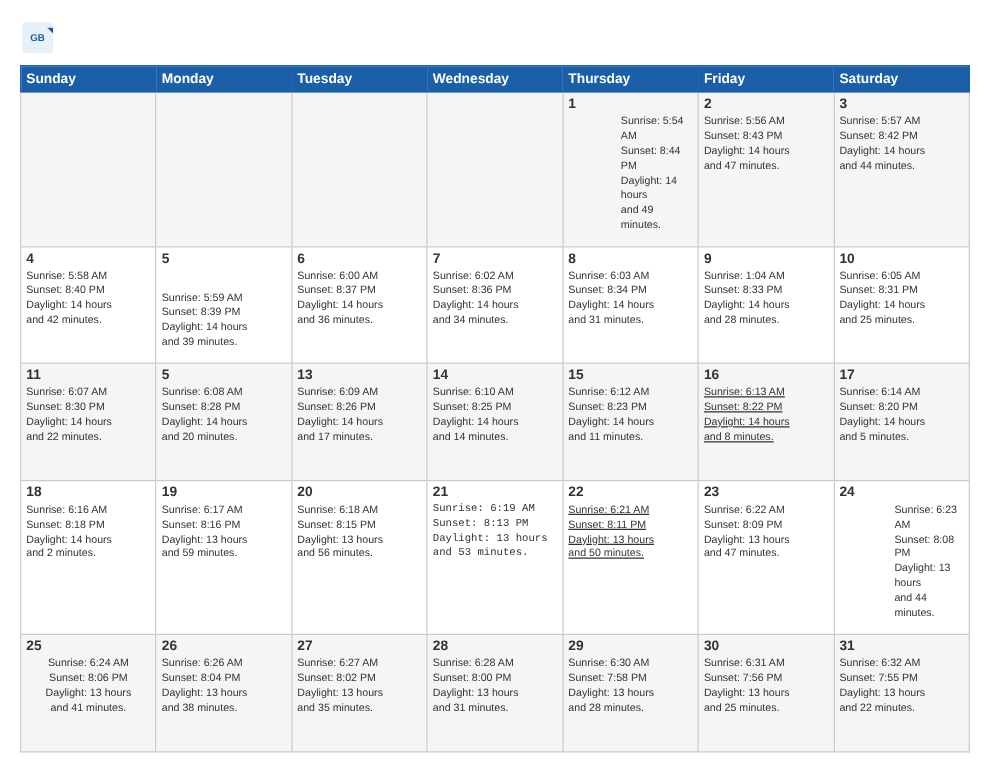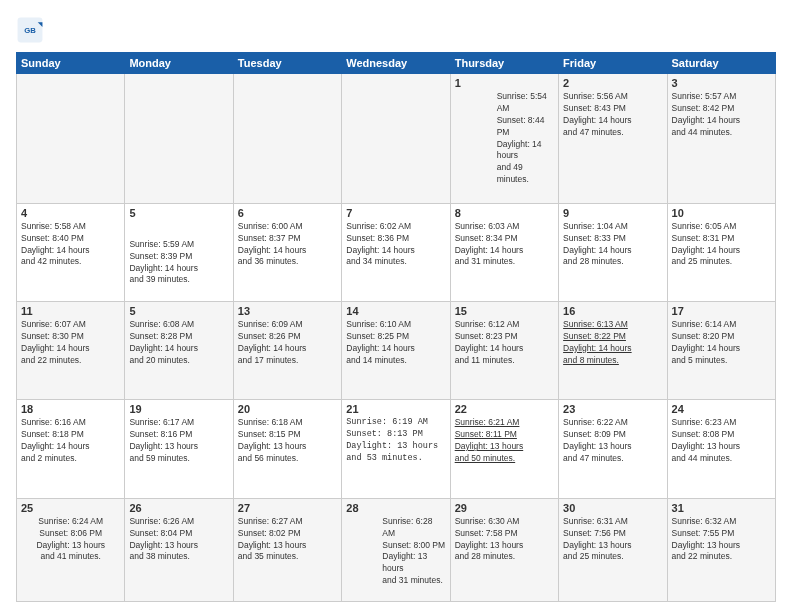--- a/index.html
+++ b/index.html
@@ -305,21 +305,21 @@
           </td>
           <td>
             <span class="day-num">23</span>
             <div class="day-info" style="white-space: pre-line;">Sunrise: 6:22 AM
 Sunset: 8:09 PM
 Daylight: 13 hours
 and 47 minutes.</div>
           </td>
           <td>
             <span class="day-num">24</span>
-            <div class="day-info" style="white-space: pre-line;">Sunrise: 6:23 AM
+            <div class="day-info" style="white-space: pre-line; margin-left: 44px;">Sunrise: 6:23 AM
 Sunset: 8:08 PM
 Daylight: 13 hours
 and 44 minutes.</div>
           </td>
         </tr>
         <tr>
           <td>
             <span class="day-num">25</span>
             <div class="day-info" style="white-space: pre-line; text-align: center;">Sunrise: 6:24 AM
 Sunset: 8:06 PM
@@ -335,21 +335,21 @@
           </td>
           <td>
             <span class="day-num">27</span>
             <div class="day-info" style="white-space: pre-line;">Sunrise: 6:27 AM
 Sunset: 8:02 PM
 Daylight: 13 hours
 and 35 minutes.</div>
           </td>
           <td>
             <span class="day-num">28</span>
-            <div class="day-info" style="white-space: pre-line; margin-left: 36px;">Sunrise: 6:28 AM
+            <div class="day-info" style="white-space: pre-line;">Sunrise: 6:28 AM
 Sunset: 8:00 PM
 Daylight: 13 hours
 and 31 minutes.</div>
           </td>
           <td>
             <span class="day-num">29</span>
             <div class="day-info" style="white-space: pre-line;">Sunrise: 6:30 AM
 Sunset: 7:58 PM
 Daylight: 13 hours
 and 28 minutes.</div>

